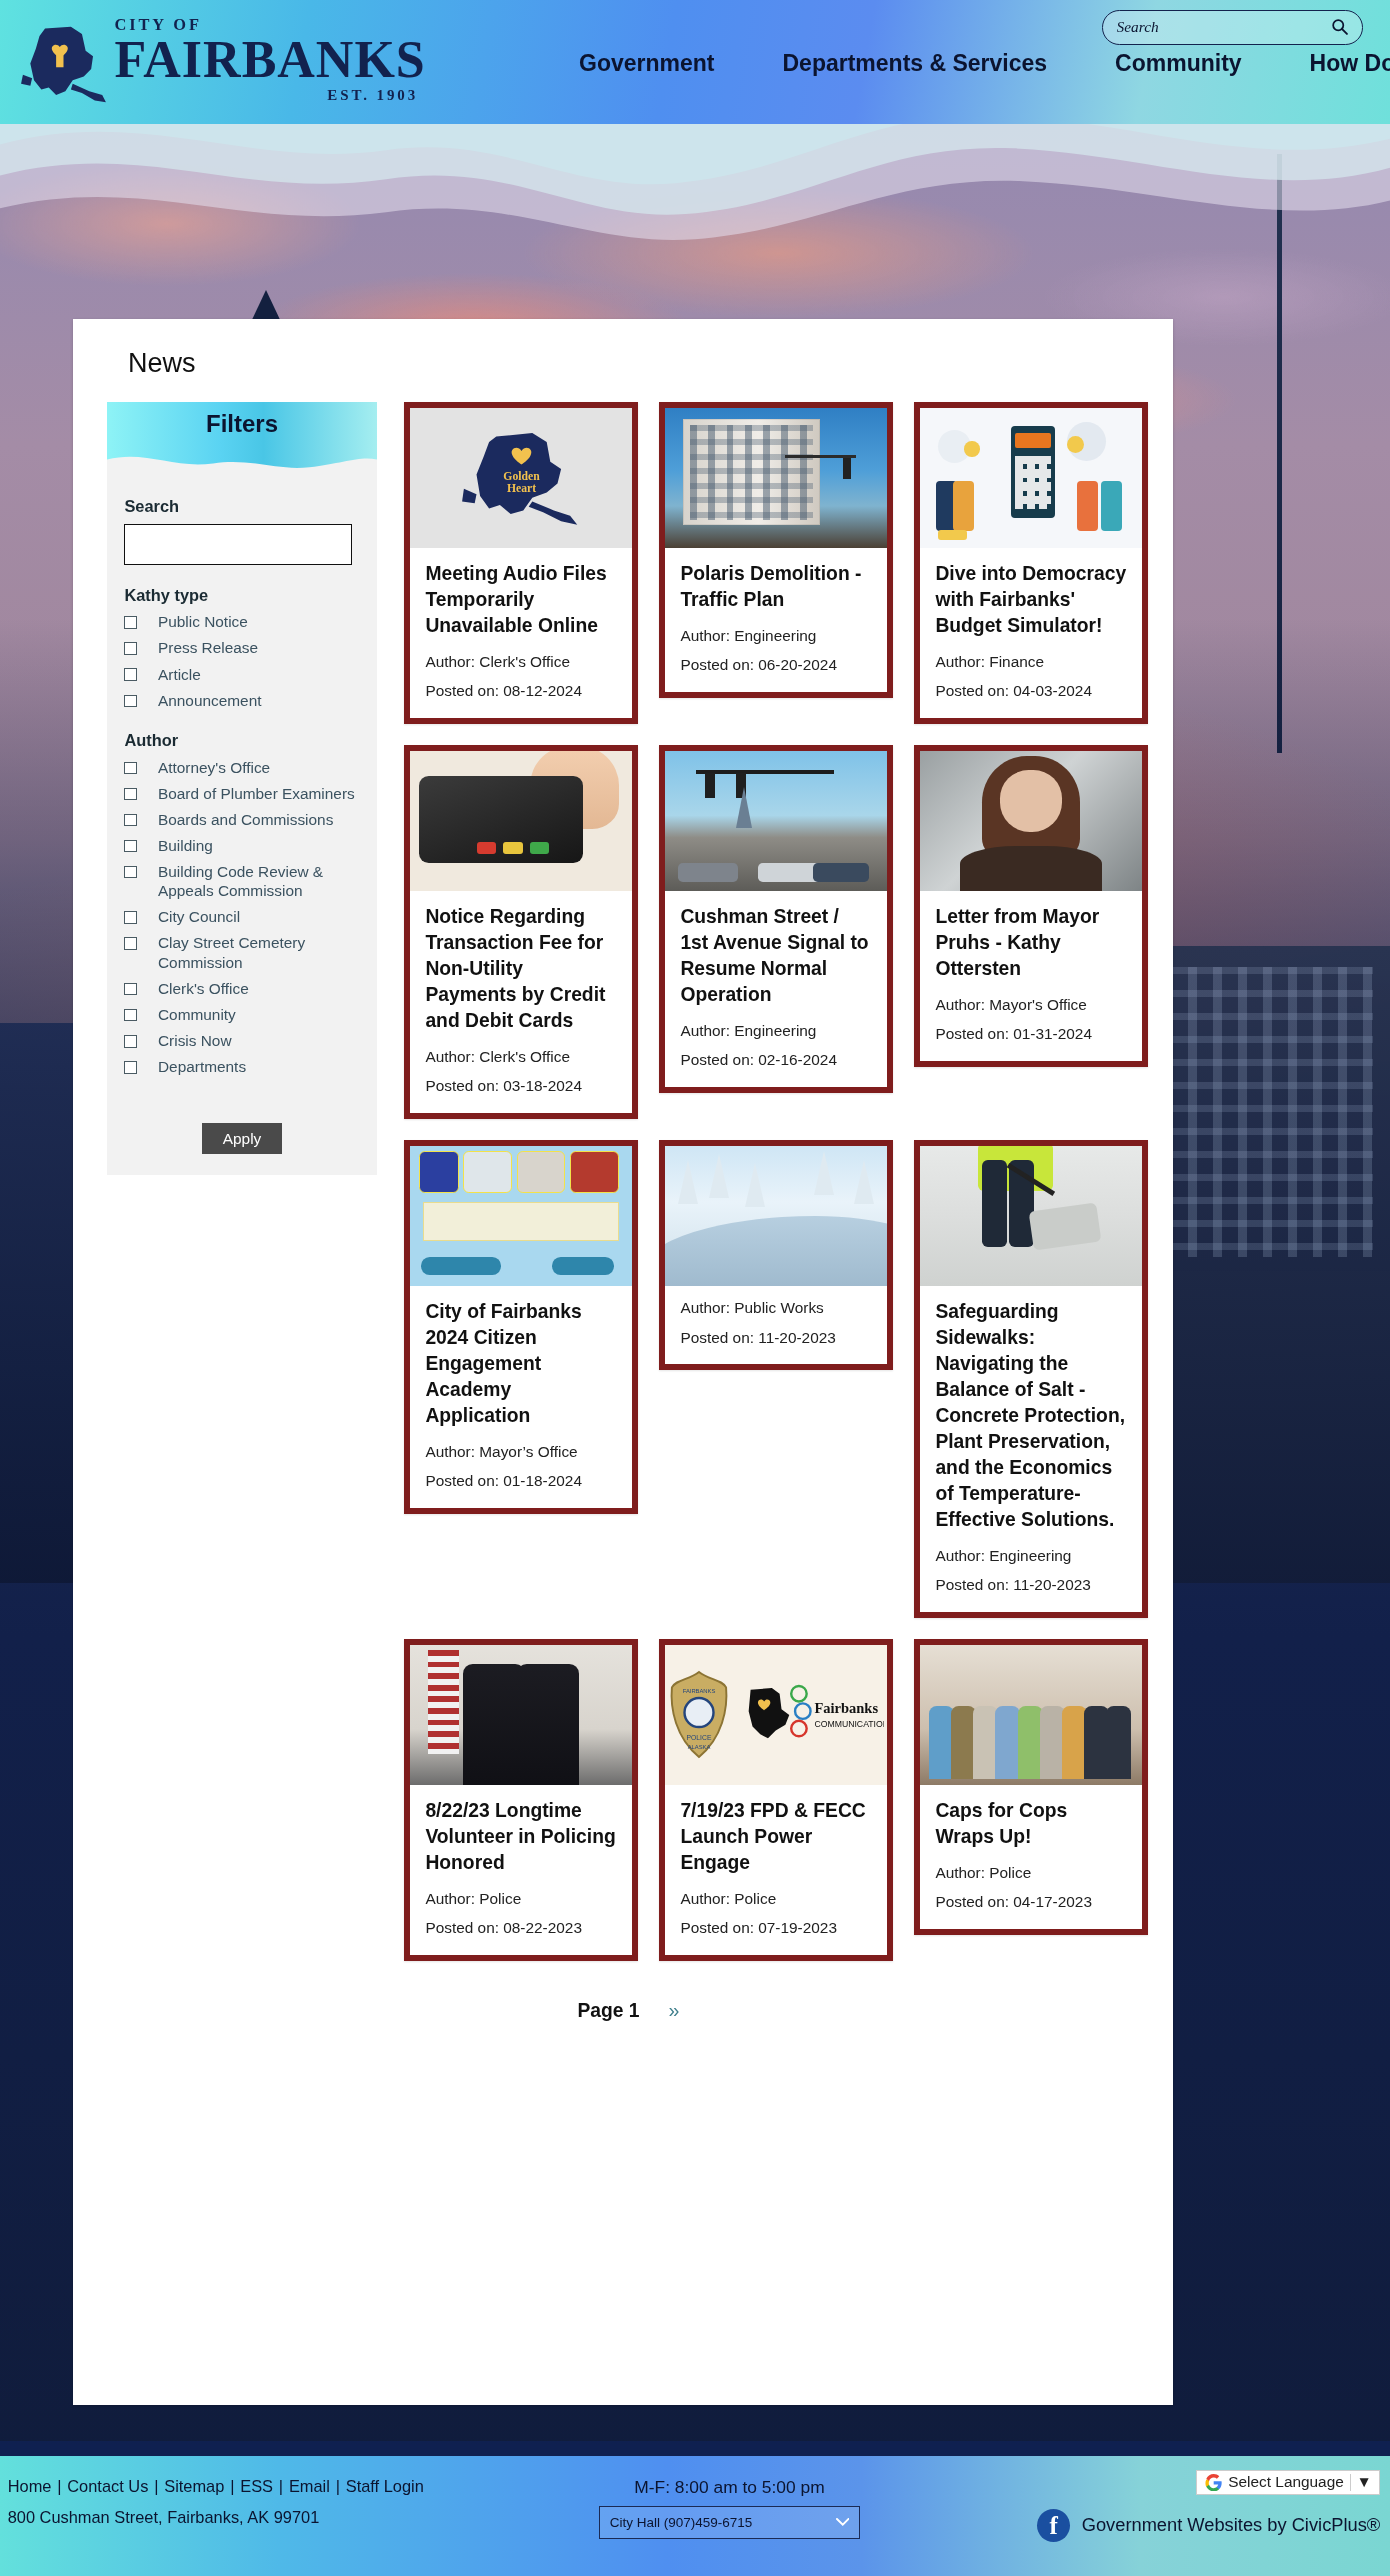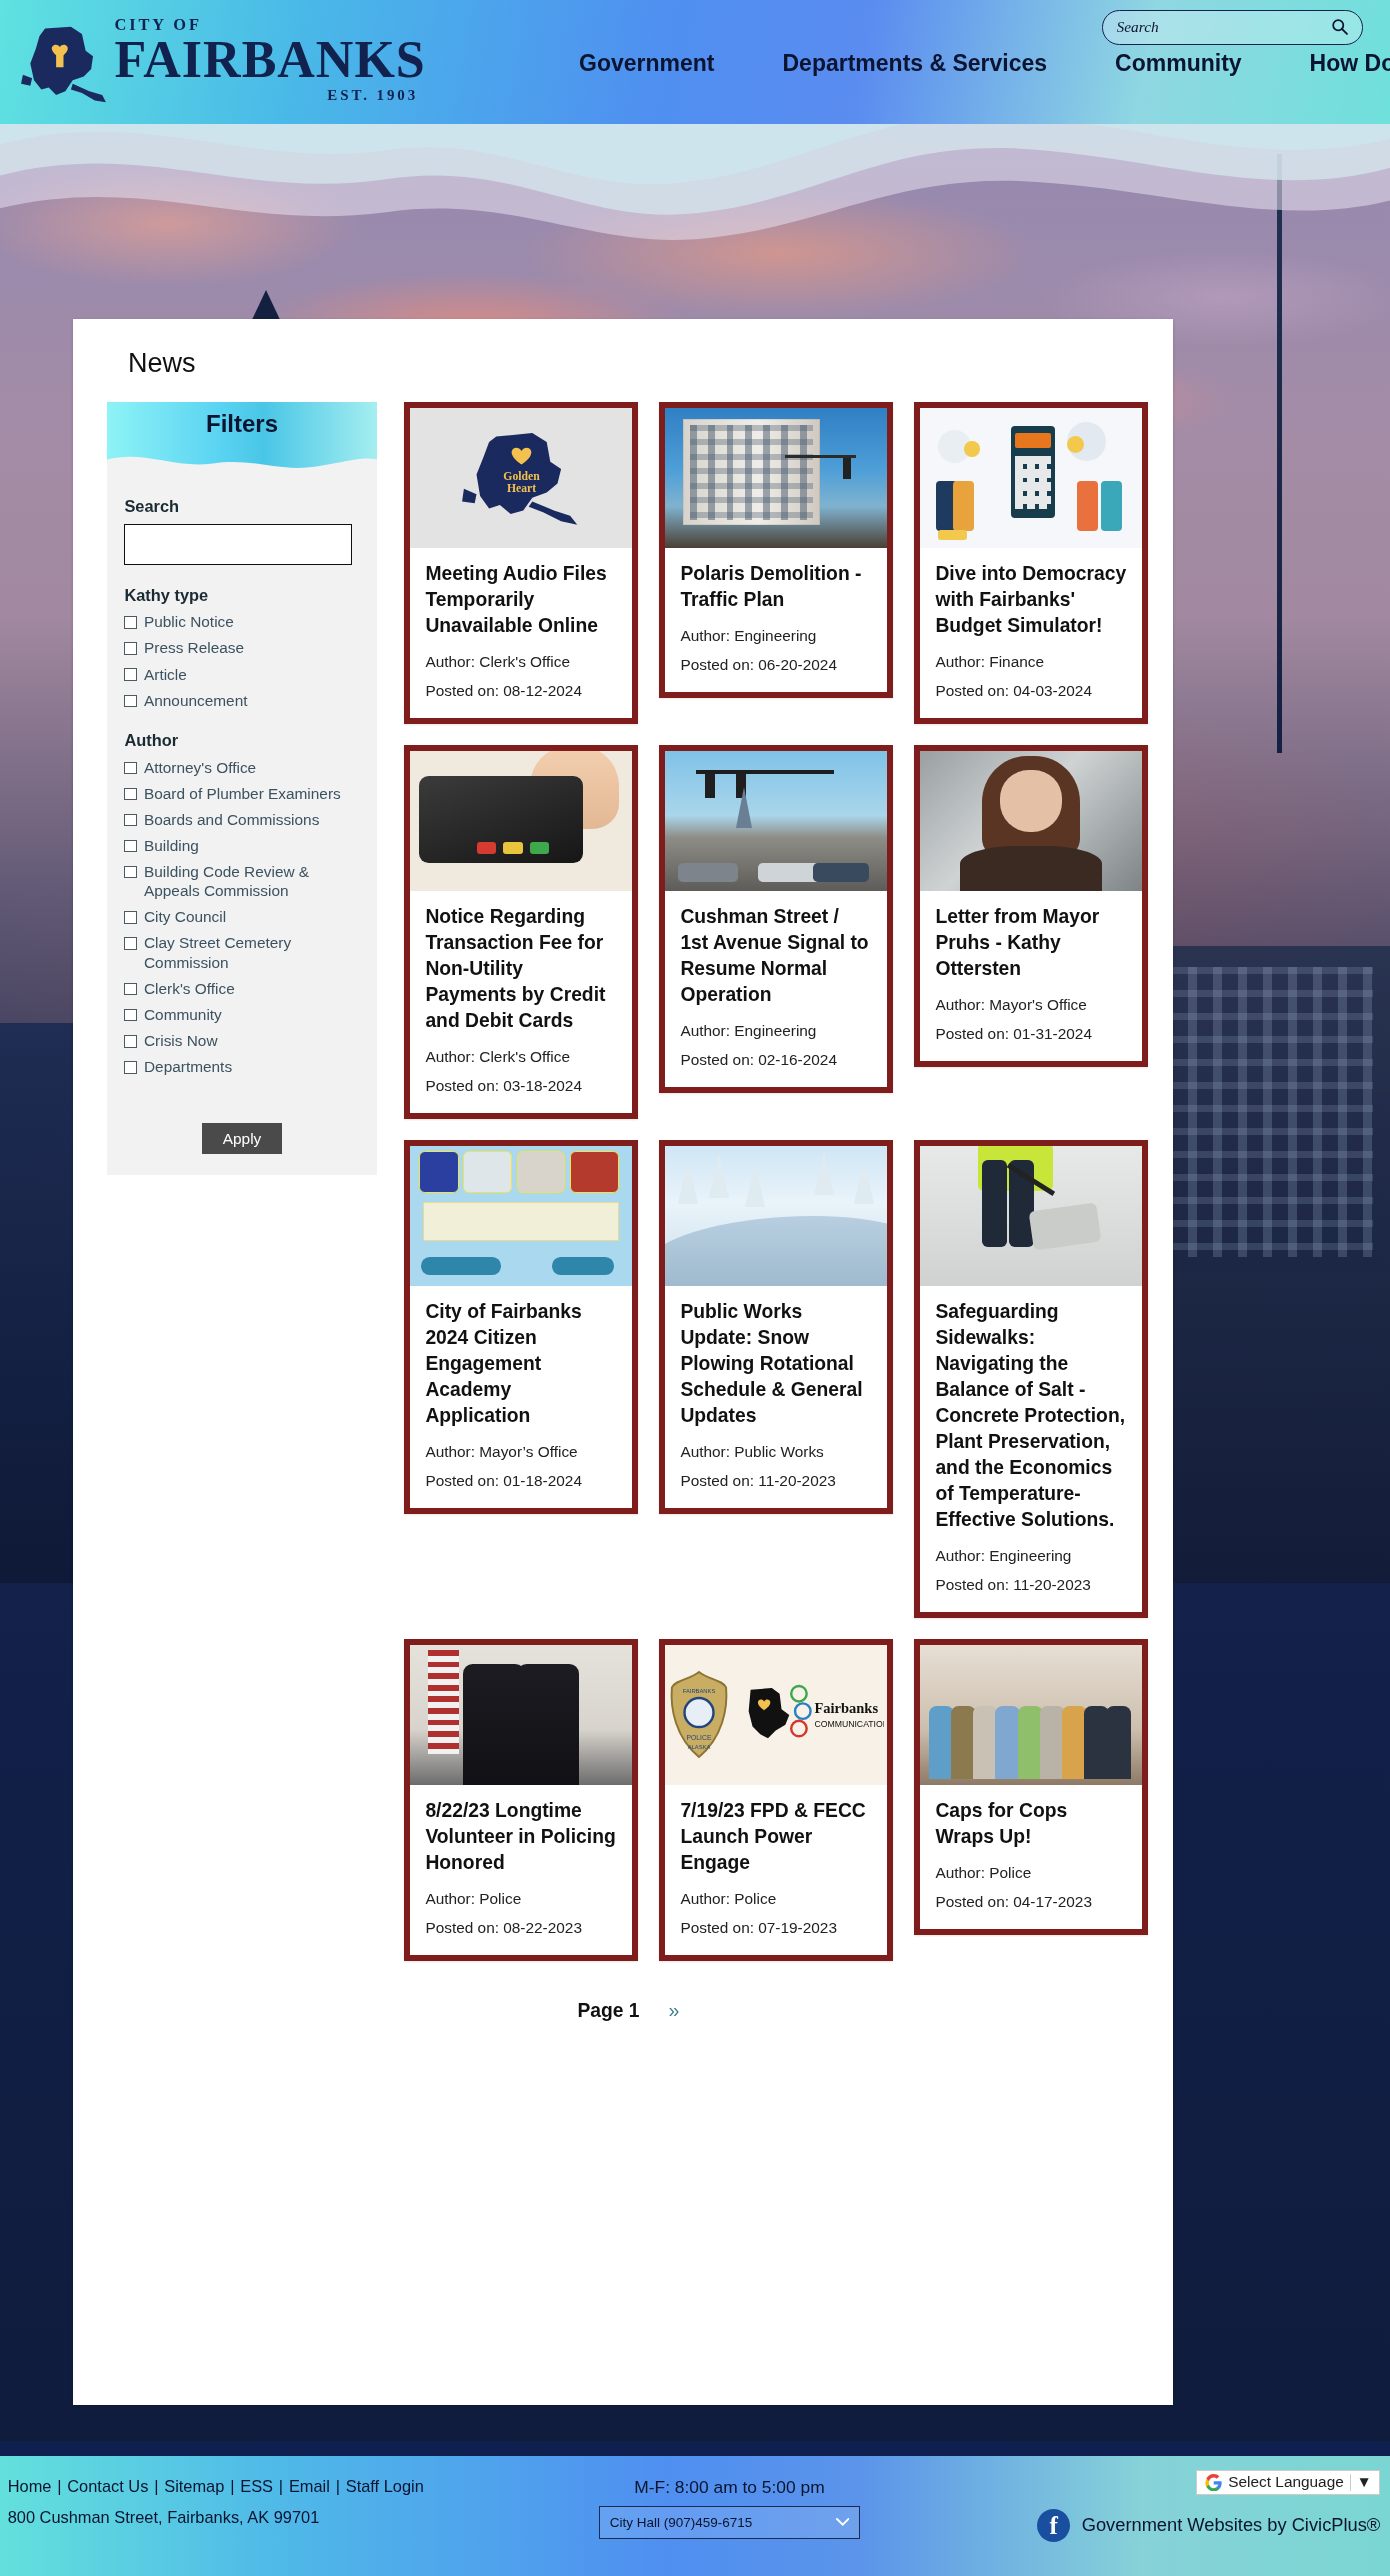--- a/index.html
+++ b/index.html
@@ -130,21 +130,21 @@
   .filters-head h2 { font-size: 24px; color: #0b1430; font-weight: bold; }
   .filters-head .wv { position: absolute; left: 0; bottom: -1px; width: 100%; height: 25px; }
   .sb-inner { padding: 13.5px 17.4px 0 17.4px; }
   .sb-label { font-size: 16.4px; font-weight: bold; color: #1b2b33; margin: 11.6px 0 7.7px; }
   .sb-search-input {
     width: 228px; height: 41px; border: 1px solid #111; background: #fff;
     outline: none; font-size: 14.5px; padding: 0 7.7px;
   }
   .sb-group { margin-top: 21px; }
   .cb-row {
-    display: flex; align-items: flex-start; gap: 7px; margin-bottom: 6.8px; cursor: pointer;
+    display: flex; align-items: flex-start; gap: 21px; margin-bottom: 6.8px; cursor: pointer;
   }
   .cb {
     width: 12.6px; height: 12.6px; border: 1px solid #4a5b63; background: #fff;
     flex: 0 0 12.6px; margin-top: 3.9px;
   }
   .cb-row span.txt { font-size: 15.4px; color: #3b5260; line-height: 19.3px; }
   .apply-wrap { text-align: center; margin-top: 15.4px; }
   .apply-btn {
     background: #4a4a4a; color: #fff; border: none; font-size: 15.4px;
     padding: 6.8px 21px; cursor: pointer; font-family: "Liberation Sans", sans-serif; margin-top: 31px;
@@ -543,21 +543,20 @@
       <article class="card">
         <div class="card-img art-snowroad">
           <div class="tree" style="left:6%"></div>
           <div class="tree" style="left:20%;top:6%"></div>
           <div class="tree" style="left:36%;top:12%"></div>
           <div class="tree" style="right:24%;top:4%"></div>
           <div class="tree" style="right:6%;top:10%"></div>
           <div class="road"></div>
         </div>
         <div class="card-body">
-          <h3 class="card-title">Public Works Update: Snow Plowing Rotational Schedule &amp; General Updates</h3>
           <div class="card-meta">Author: Public Works</div>
           <div class="card-meta">Posted on: 11-20-2023</div>
         </div>
       </article>
 
       <article class="card">
         <div class="card-img art-shovel">
           <div class="vest"></div>
           <div class="leg" style="left:28%"></div>
           <div class="leg" style="left:40%"></div>

